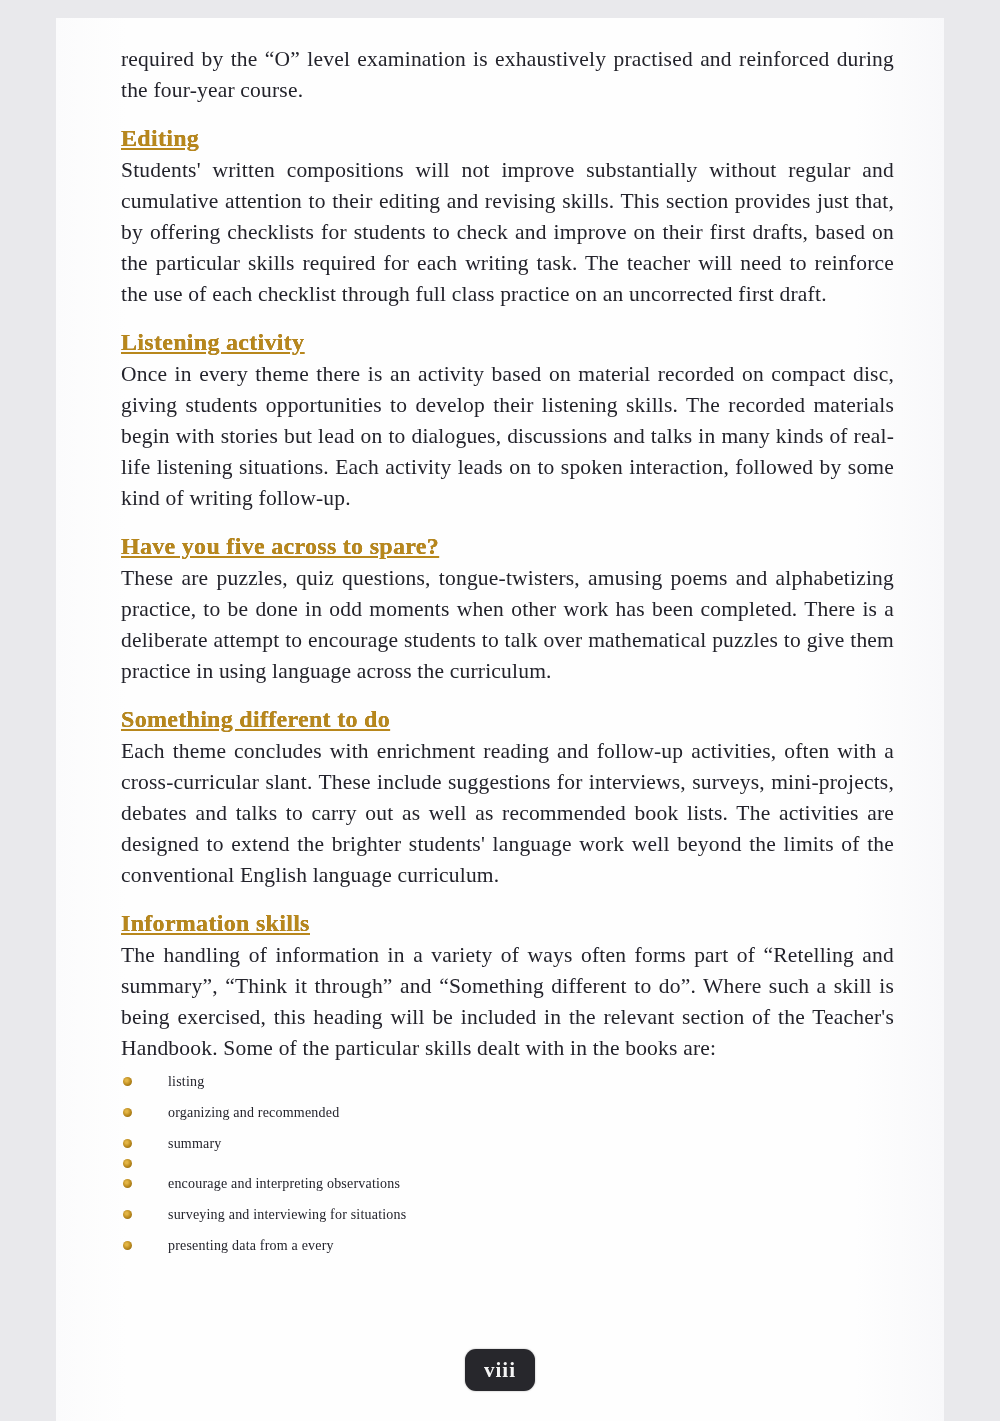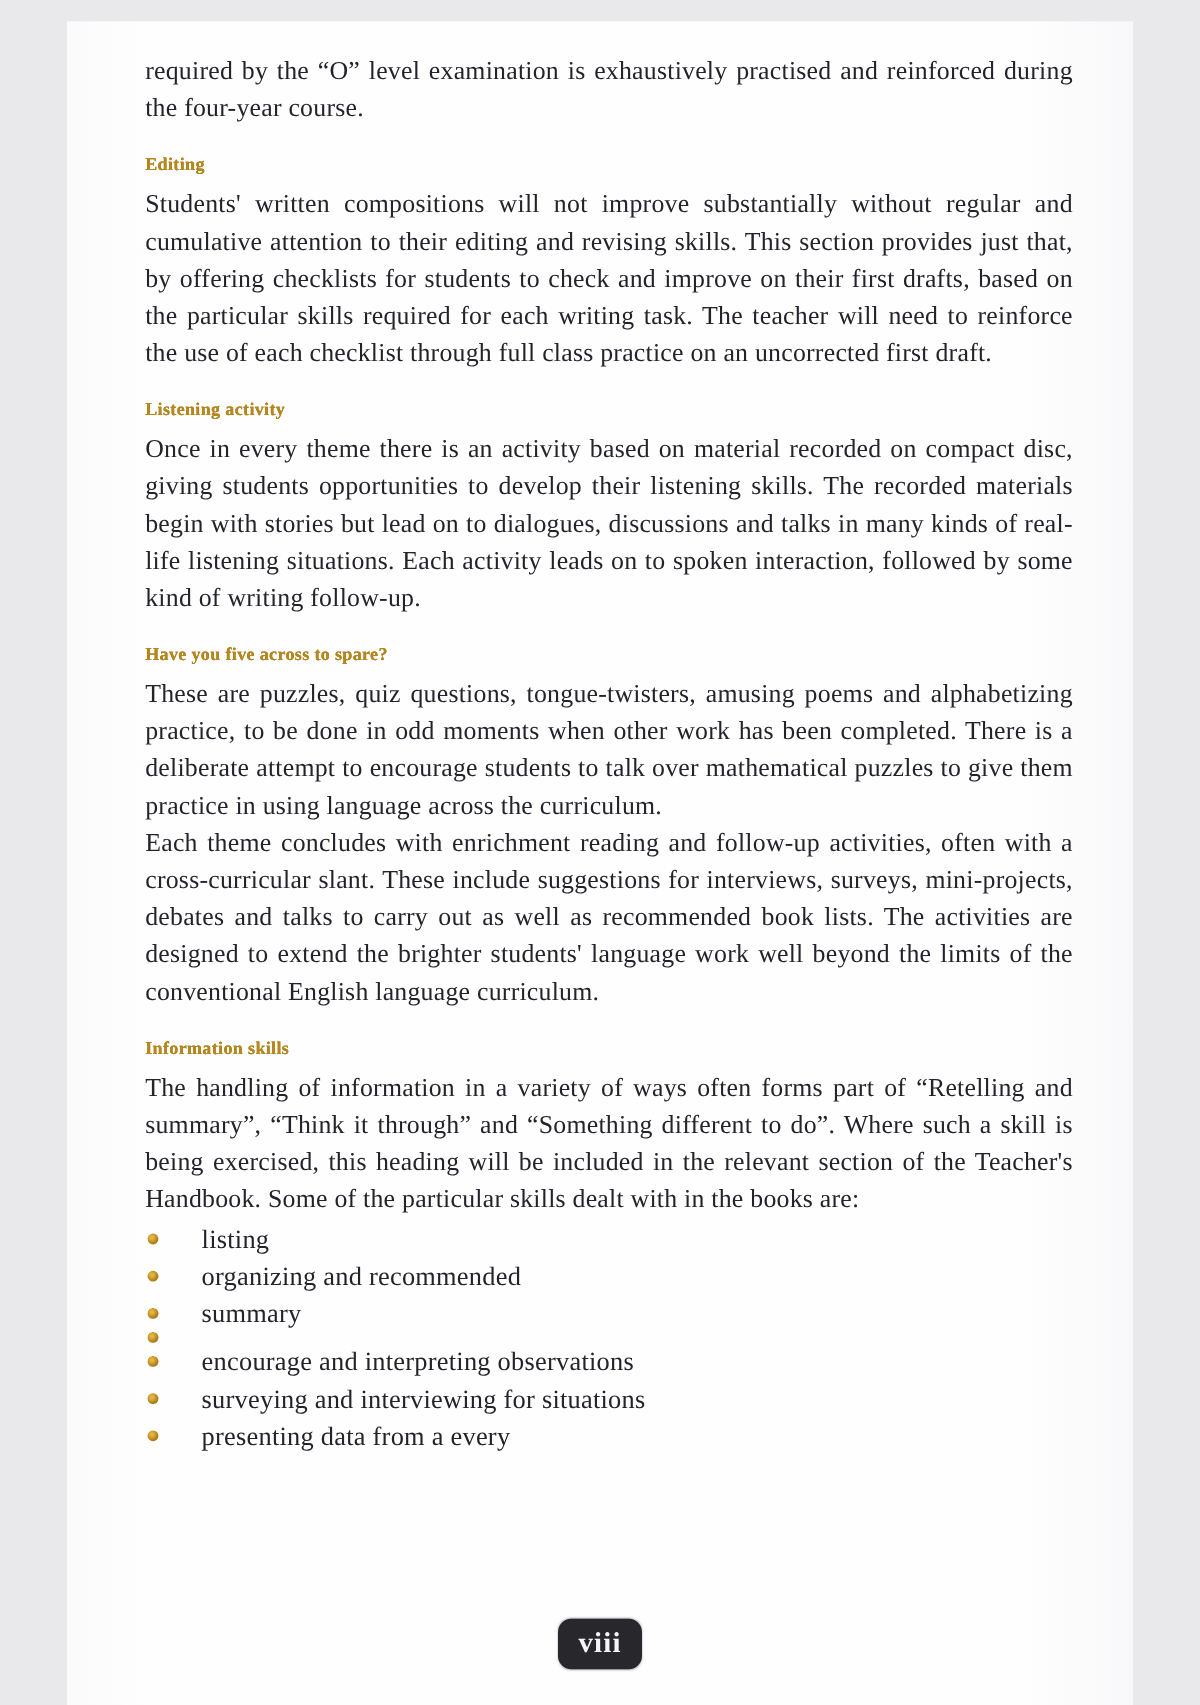--- a/index.html
+++ b/index.html
@@ -23,36 +23,37 @@
   }
   p.body {
     margin: 0;
     font-size: 21.5px;
     line-height: 31px;
     text-align: justify;
     letter-spacing: 0.2px;
   }
   h2.section-heading {
     margin: 18px 0 3px 0;
-    font-size: 15px;
+    font-size: 24px;
     line-height: 28px;
     font-weight: bold;
     color: #b8871c;
     text-shadow: 0 0 0.4px #8a6204;
     letter-spacing: 0.3px;
+    text-decoration: underline;
   }
   ul.skills-list {
     margin: 2px 0 0 0;
     padding: 0;
     list-style: none;
   }
   ul.skills-list li {
     display: flex;
     align-items: baseline;
-    font-size: 22px;
+    font-size: 14px;
     line-height: 31px;
     letter-spacing: 0.2px;
   }
   .bullet {
     flex: 0 0 auto;
     width: 9px;
     height: 9px;
     border-radius: 50%;
     margin-left: 2px;
     margin-right: 36px;
@@ -68,21 +69,21 @@
     height: 42px;
     background: #27272c;
     border-radius: 11px;
     display: flex;
     align-items: center;
     justify-content: center;
     box-shadow: 0 0 2px rgba(0,0,0,0.35);
   }
   .page-number-badge span {
     color: #f5f5f5;
-    font-size: 24px;
+    font-size: 21px;
     font-weight: bold;
     letter-spacing: 1px;
   }
 </style>
 </head>
 <body>
 
 <div class="page">
   <div class="content">
 
@@ -97,20 +98,21 @@
       <h2 class="section-heading">Listening activity</h2>
       <p class="body">Once in every theme there is an activity based on material recorded on compact disc, giving students opportunities to develop their listening skills. The recorded materials begin with stories but lead on to dialogues, discussions and talks in many kinds of real-life listening situations. Each activity leads on to spoken interaction, followed by some kind of writing follow-up.</p>
     </section>
 
     <section>
       <h2 class="section-heading">Have you five across to spare?</h2>
       <p class="body">These are puzzles, quiz questions, tongue-twisters, amusing poems and alphabetizing practice, to be done in odd moments when other work has been completed. There is a deliberate attempt to encourage students to talk over mathematical puzzles to give them practice in using language across the curriculum.</p>
     </section>
 
     <section>
+      <h2 class="section-heading">Something different to do</h2>
       <p class="body">Each theme concludes with enrichment reading and follow-up activities, often with a cross-curricular slant. These include suggestions for interviews, surveys, mini-projects, debates and talks to carry out as well as recommended book lists. The activities are designed to extend the brighter students' language work well beyond the limits of the conventional English language curriculum.</p>
     </section>
 
     <section>
       <h2 class="section-heading">Information skills</h2>
       <p class="body">The handling of information in a variety of ways often forms part of “Retelling and summary”, “Think it through” and “Something different to do”. Where such a skill is being exercised, this heading will be included in the relevant section of the Teacher's Handbook. Some of the particular skills dealt with in the books are:</p>
 
       <ul class="skills-list">
         <li>
           <span class="bullet"></span>

